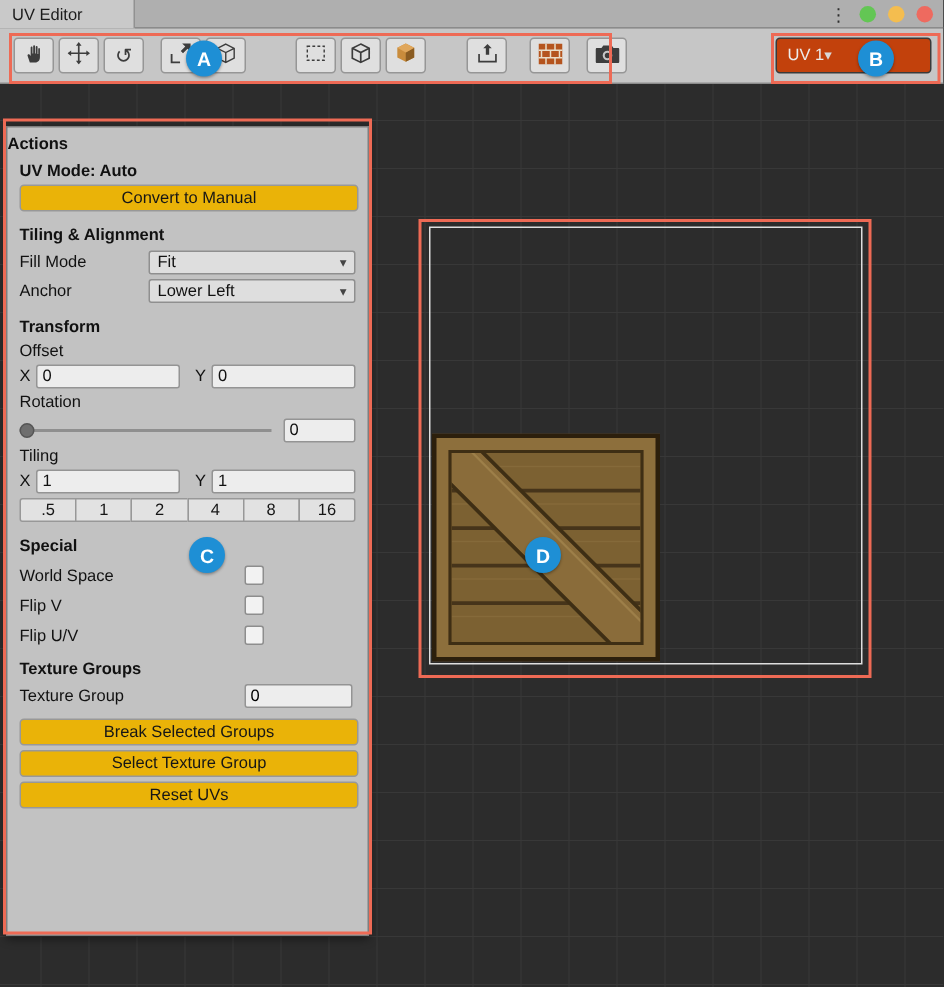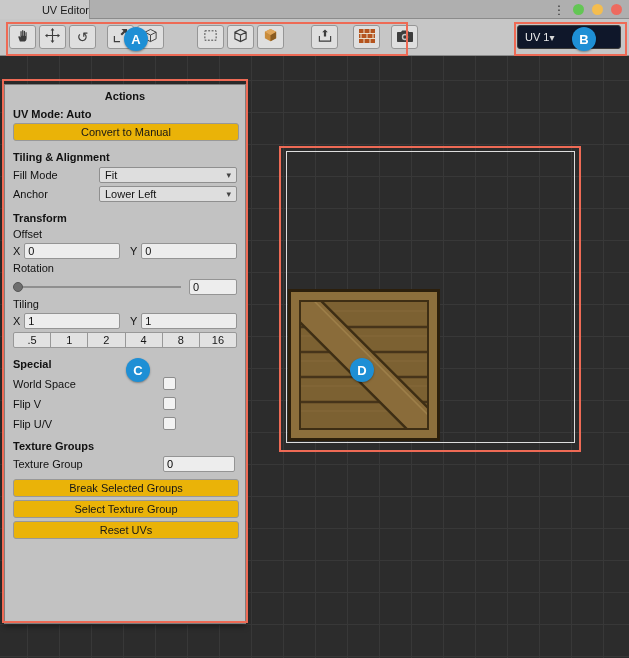--- a/index.html
+++ b/index.html
@@ -3,47 +3,47 @@
 <meta charset="utf-8">
 <style>
   html,body{margin:0;padding:0;}
   body{
     width:629px;height:658px;position:relative;overflow:hidden;
     font-family:"Liberation Sans",sans-serif;background:#2c2c2c;
     -webkit-font-smoothing:antialiased;
   }
   
   .titlebar{position:absolute;left:0;top:0;width:629px;height:19px;background:#afafaf;border-bottom:1px solid #8b8b8b;box-sizing:border-box;}
-  .tab{position:absolute;left:0;top:0;height:19px;width:90px;background:#c9c9c9;border-right:1px solid #919191;display:flex;align-items:center;padding-left:8px;font-size:11px;color:#1b1b1b;box-sizing:border-box;justify-content:flex-end;}
+  .tab{position:absolute;left:0;top:0;height:19px;width:90px;background:#c9c9c9;border-right:1px solid #919191;display:flex;align-items:center;padding-left:8px;font-size:11px;color:#1b1b1b;box-sizing:border-box;}
   .win-controls{position:absolute;right:7px;top:0;height:19px;display:flex;align-items:center;gap:8px;}
   .overflow{font-size:12px;color:#2e2e2e;line-height:1;}
   .dot{width:11px;height:11px;border-radius:50%;}
   .dot.green{background:#63c654;}
   .dot.yellow{background:#f4bd4f;}
   .dot.red{background:#ee6a5f;}
   
   .toolbar{position:absolute;left:0;top:19px;width:629px;height:37px;background:#c6c6c6;border-bottom:1px solid #8b8b8b;box-sizing:border-box;}
   .tools{position:absolute;left:9px;top:6px;display:flex;align-items:center;gap:3px;}
   .tbtn{width:27px;height:24px;background:#dfdfdf;border:1px solid #969696;border-radius:3px;display:flex;align-items:center;justify-content:center;box-sizing:border-box;padding:0;cursor:default;}
   .tbtn .glyph{font-size:14px;color:#3d3d3d;line-height:1;}
   .ml8{margin-left:8px;}.ml30{margin-left:30px;}.ml24{margin-left:24px;}.ml12{margin-left:12px;}
-  .uvsel{position:absolute;right:8px;top:6px;width:104px;height:24px;background:#0f172a;border:1px solid #3a3a3a;border-radius:3px;color:#ececec;font-size:11px;display:flex;align-items:center;padding:0 7px;box-sizing:border-box;}
+  .uvsel{position:absolute;right:8px;top:6px;width:104px;height:24px;background:#c2410c;border:1px solid #3a3a3a;border-radius:3px;color:#ececec;font-size:11px;display:flex;align-items:center;padding:0 7px;box-sizing:border-box;}
   .uvsel .chev{color:#d8d8d8;font-size:10px;}
   
   .canvas{
     position:absolute;left:0;top:56px;width:629px;height:602px;
     background-color:#2c2c2c;
     background-image:linear-gradient(#383838 1px,transparent 1px),linear-gradient(90deg,#383838 1px,transparent 1px);
     background-size:32px 32px;background-position:-5px -8px;
   }
   .uvspace{position:absolute;left:286px;top:95px;width:289px;height:292px;border:1px solid #dedede;box-sizing:border-box;}
   .crate{position:absolute;left:1px;bottom:1px;width:152px;height:152px;}
   
   .panel{position:absolute;left:4px;top:28px;width:242px;height:540px;background:#c2c2c2;border:1px solid #7e7e7e;box-sizing:border-box;font-size:11px;color:#111;box-shadow:0 2px 6px rgba(0,0,0,.45);}
-  .panel-title{text-align:center;font-weight:bold;margin:5px 0 6px;}
+  .panel-title{font-weight:bold;margin:5px 0 6px;}
   .bold{font-weight:bold;}
   .mrow{margin:3px 8px;}
   .sect{font-weight:bold;margin:10px 8px 4px;}
   .btn{display:block;width:226px;margin:3px 8px;height:18px;background:#eab308;border:1px solid #989898;border-radius:3px;font-size:11px;color:#161616;box-sizing:border-box;padding:0;line-height:16px;cursor:default;font-family:"Liberation Sans",sans-serif;}
   .frow{display:flex;align-items:center;margin:3px 8px;justify-content:center;}
   .lbl{width:86px;flex:none;}
   .dropdown{flex:1;height:16px;background:#dedede;border:1px solid #8f8f8f;border-radius:2px;display:flex;align-items:center;justify-content:space-between;padding:0 5px;box-sizing:border-box;}
   .dropdown .chev{font-size:9px;color:#444;}
   .axlbl{flex:none;margin-right:4px;}
   .field{flex:1;min-width:0;height:16px;background:#ededed;border:1px solid #949494;border-radius:2px;box-sizing:border-box;font-size:11px;padding:0 3px;color:#111;font-family:"Liberation Sans",sans-serif;}

